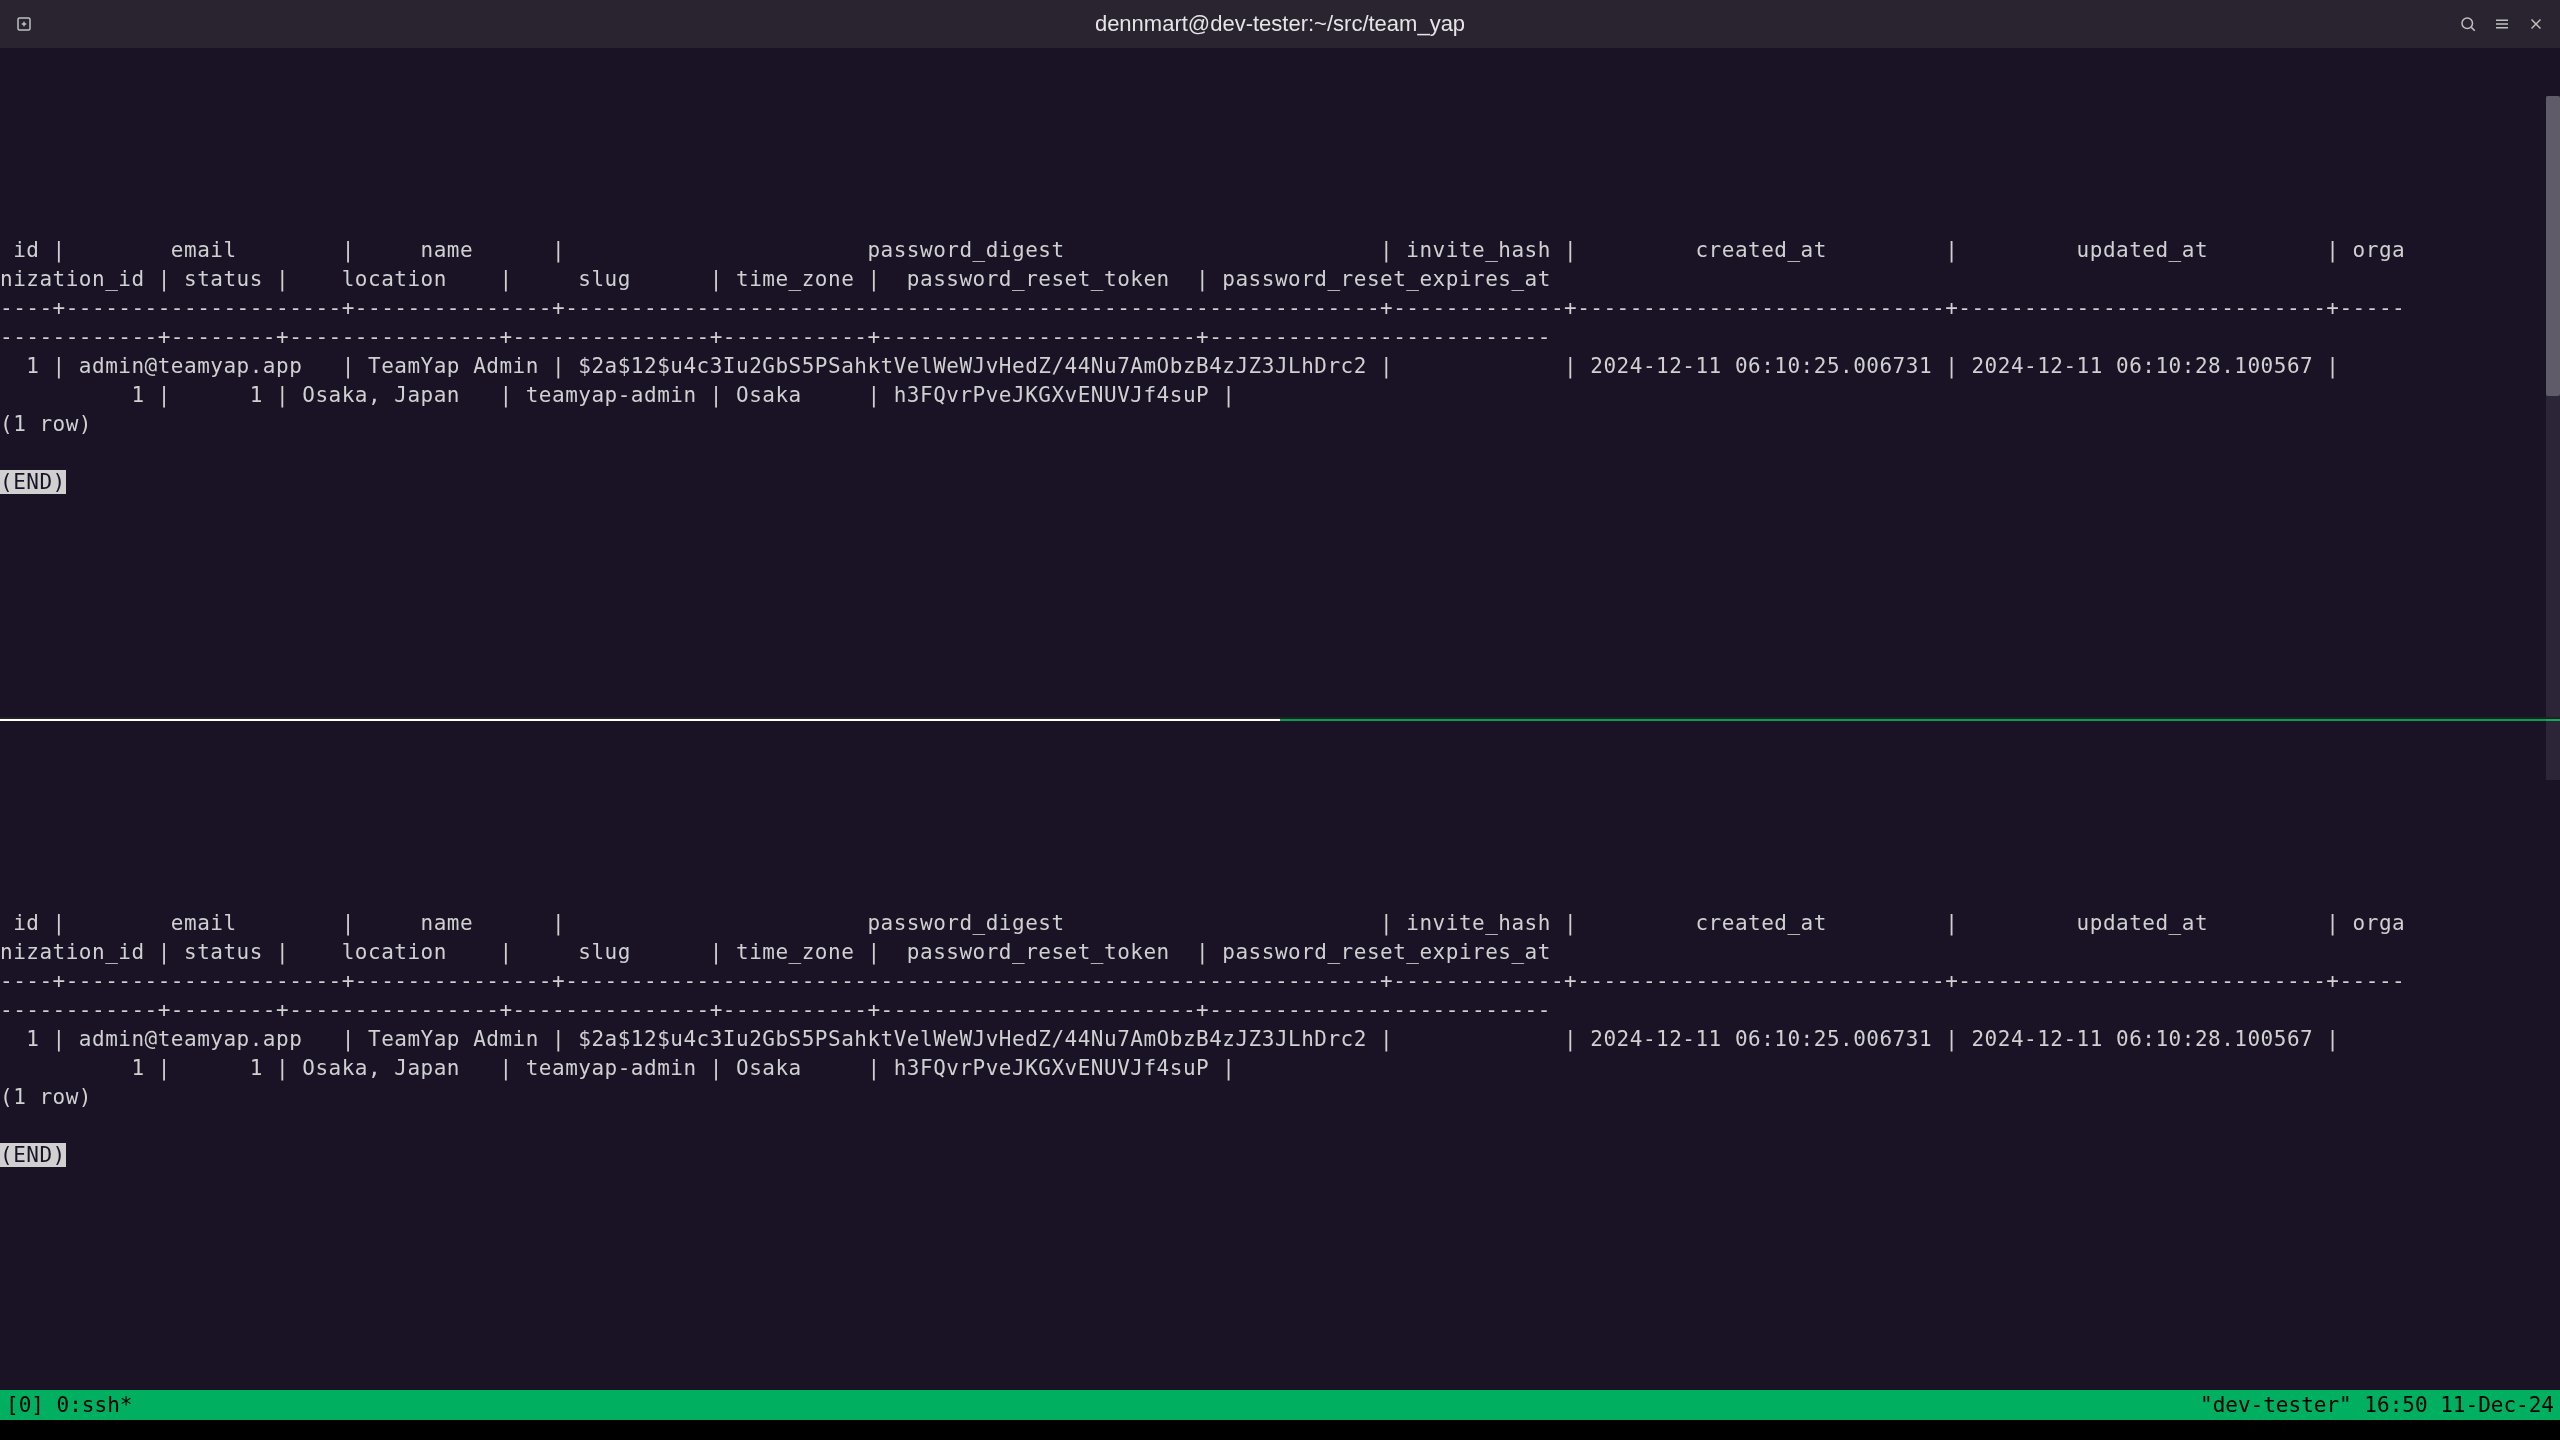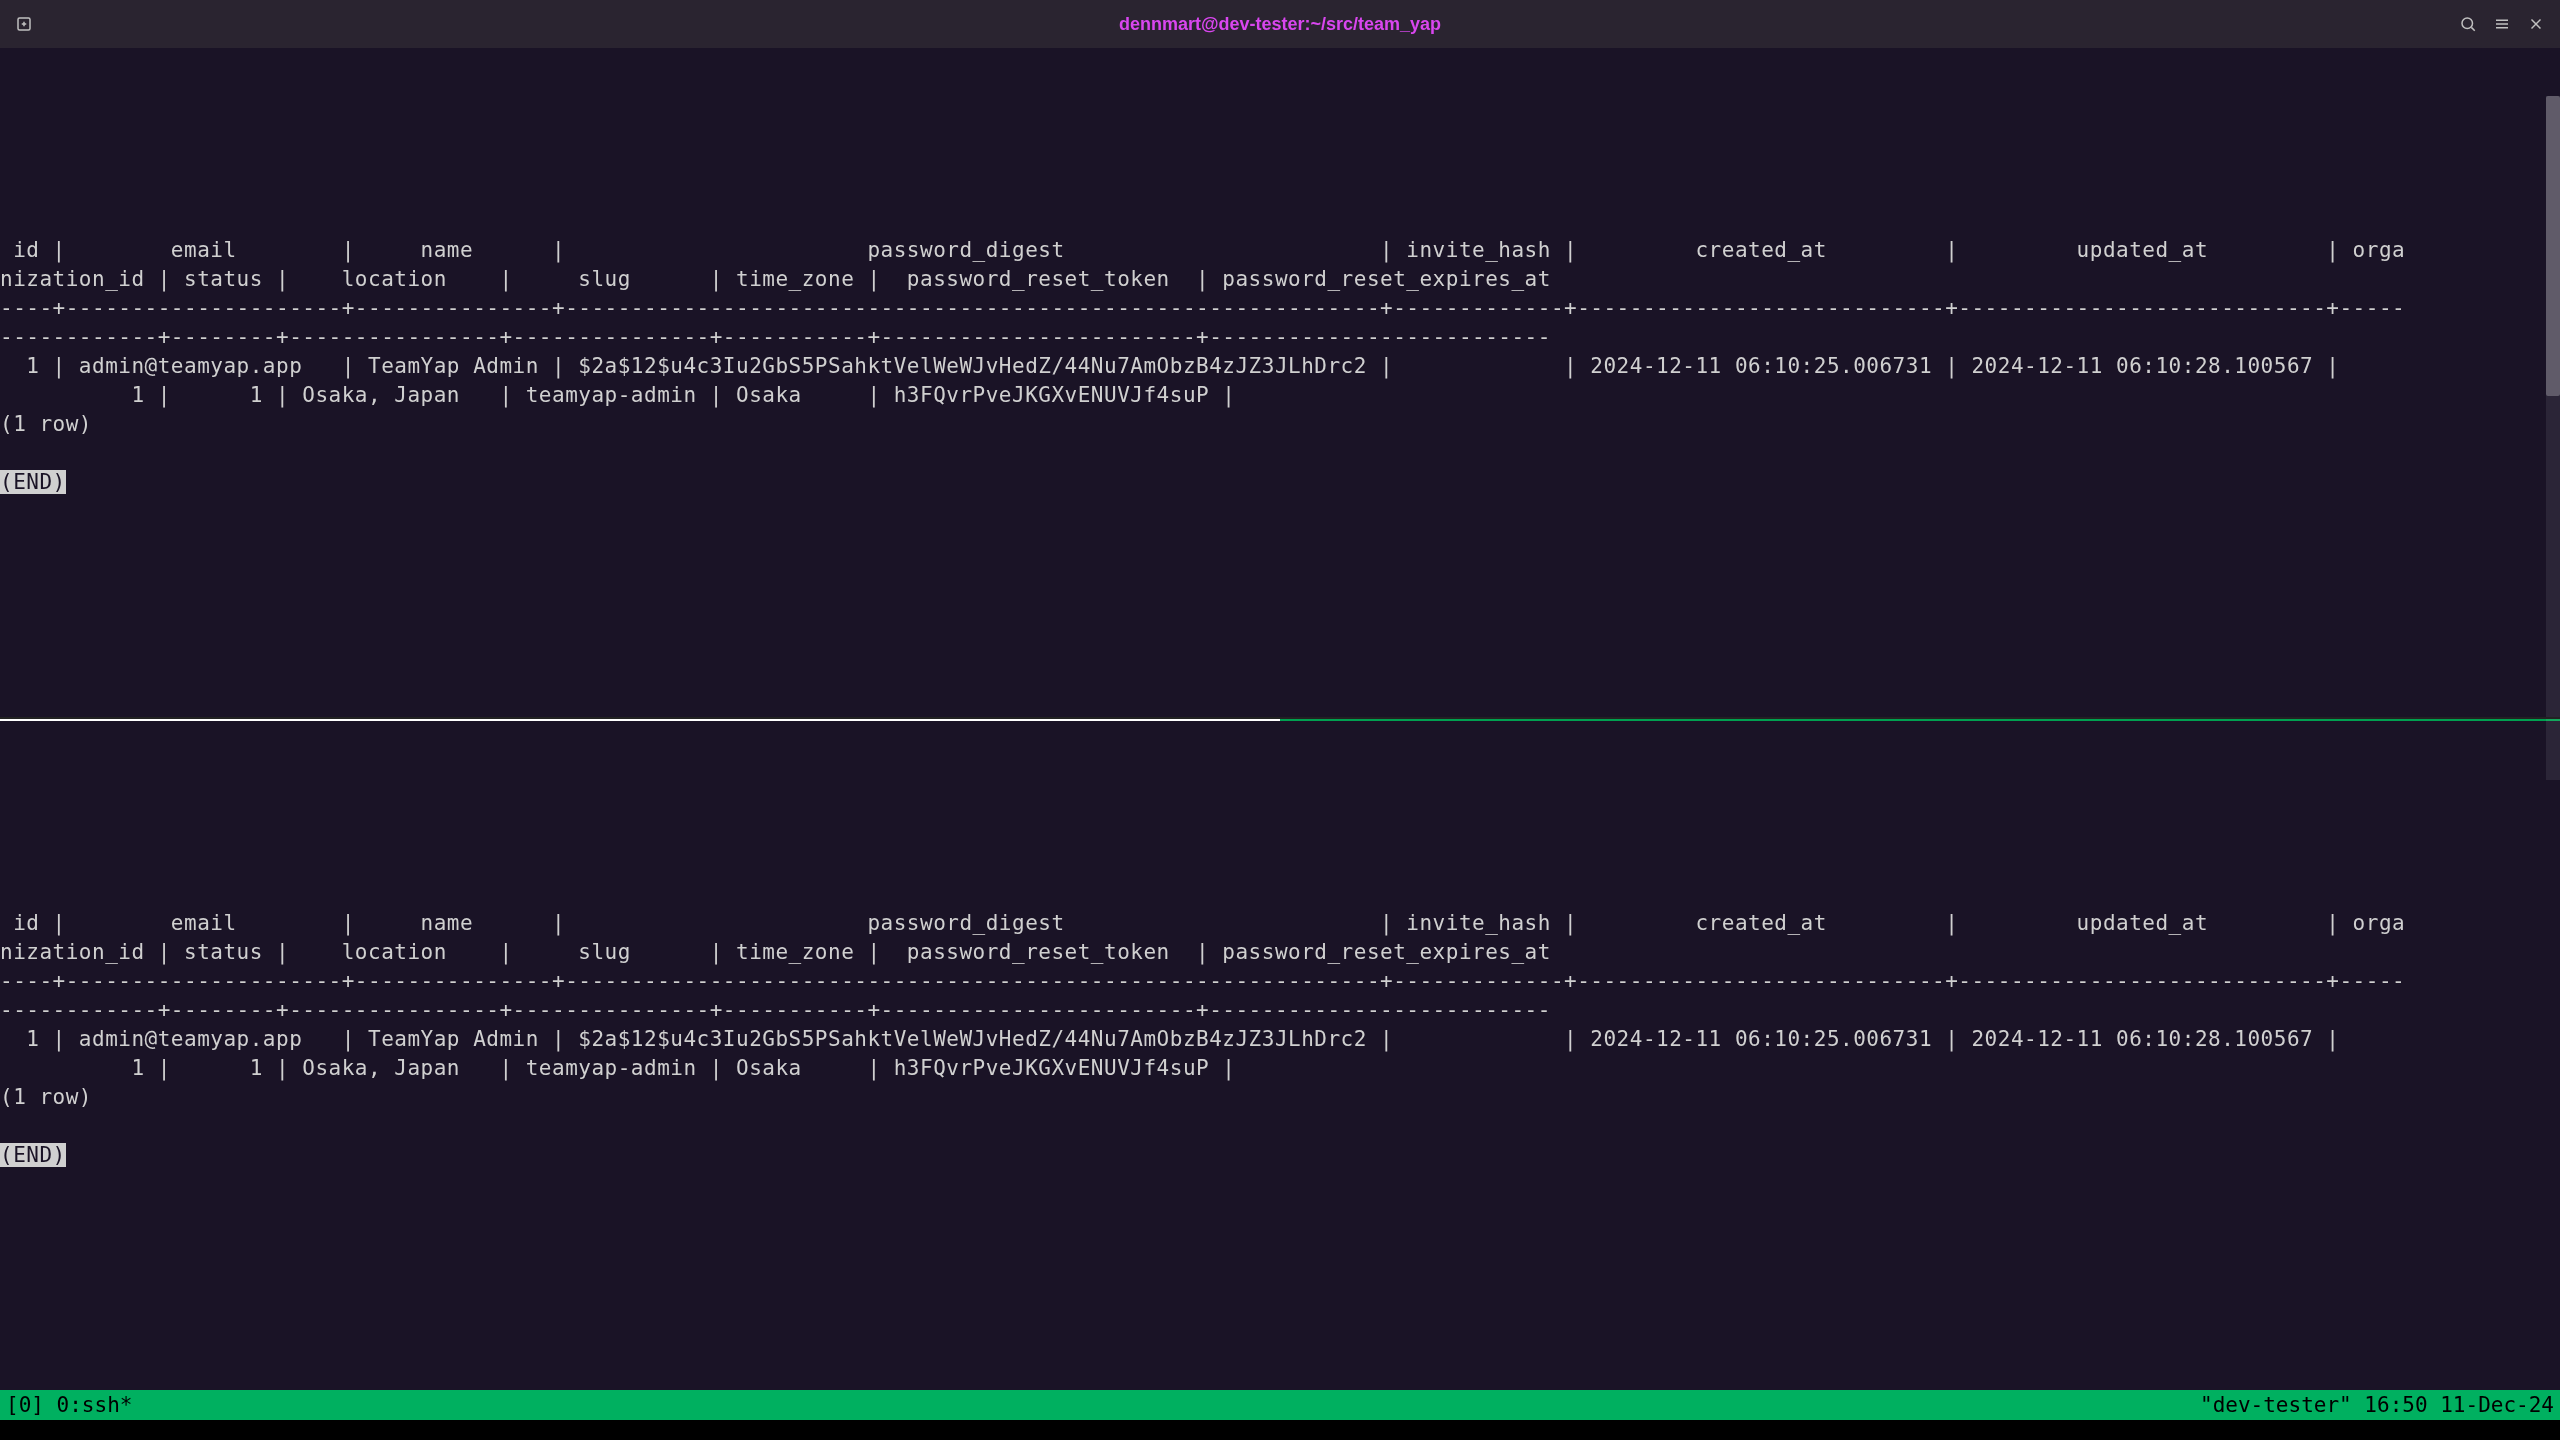--- a/index.html
+++ b/index.html
@@ -34,24 +34,24 @@
       align-items: center;
       justify-content: center;
       color: #c0c0c0;
       cursor: pointer;
     }
     .icon-btn svg { width: 18px; height: 18px; }
     .titlebar-title {
       position: absolute;
       left: 50%;
       transform: translateX(-50%);
-      color: #d946ef;
-      font-size: 18px;
+      color: #e5e5e5;
+      font-size: 22px;
       font-family: -apple-system, sans-serif;
-      font-weight: 700;
+      font-weight: 400;
     }
     .titlebar-right {
       margin-left: auto;
       display: flex;
       align-items: center;
       gap: 6px;
     }
     .content {
       flex: 1;
       display: flex;

